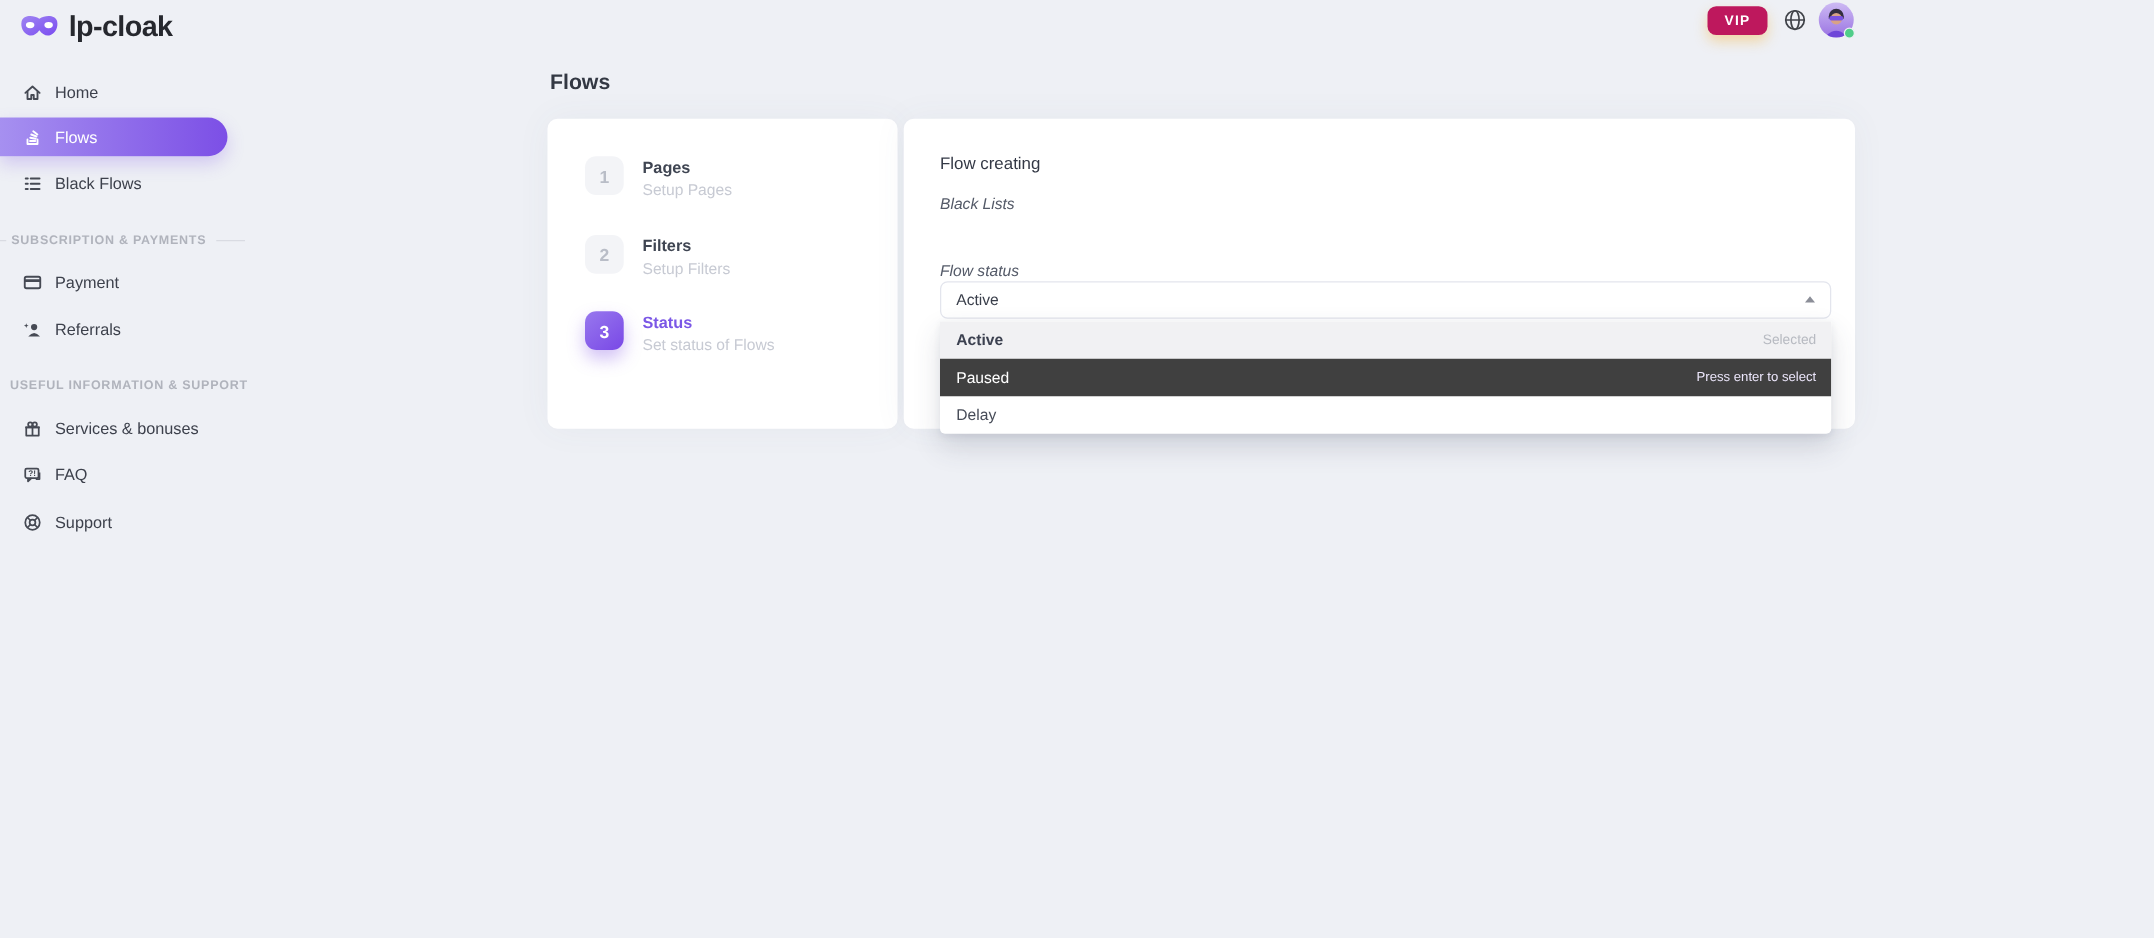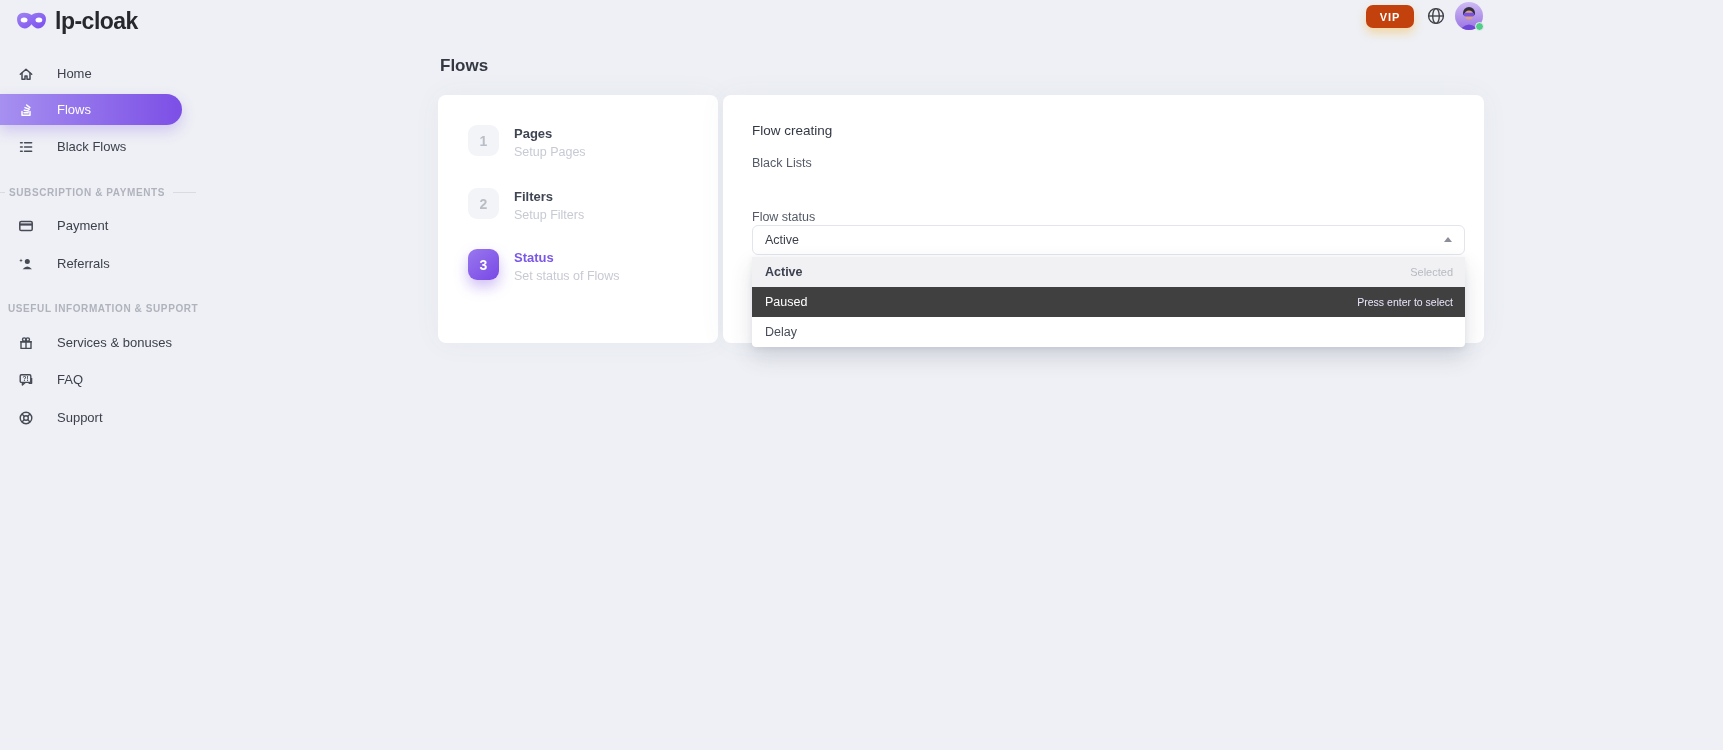--- a/index.html
+++ b/index.html
@@ -9,33 +9,33 @@
     background:#eef0f5;
     color:#3d414c;
     overflow:hidden;
     position:relative;
   }
   .abs { position:absolute; }
 
   
   .logo { left:15px; top:8px; display:flex; align-items:center; gap:7px; }
   .logo-text { font-size:23px; font-weight:700; color:#26282e; letter-spacing:-0.5px; }
-  .vip-btn { left:1366px; top:5px; width:48px; height:23px; background:#c2410c; border:none;
+  .vip-btn { left:1366px; top:5px; width:48px; height:23px; background:#be185d; border:none;
     border-radius:7px; color:#fff; font-size:11px; font-weight:700; letter-spacing:1px;
     display:flex; align-items:center; justify-content:center; cursor:pointer;
     box-shadow:0 5px 10px rgba(245,181,68,.45); font-family:inherit; }
   .globe-btn { left:1427px; top:7px; width:18px; height:18px; cursor:pointer; background:none; border:none; }
   .avatar-wrap { left:1455px; top:2px; width:28px; height:28px; cursor:pointer; }
   .avatar { width:28px; height:28px; border-radius:50%; overflow:hidden;
     background:linear-gradient(180deg,#cdbaf3 0%,#9a73e2 100%); }
   .status-dot { position:absolute; left:20px; top:20px; width:9px; height:9px; border-radius:50%;
     background:#50cd89; border:1.5px solid #eef0f5; }
 
   
-  .nav-row { left:0; display:flex; align-items:center; gap:23px; padding-left:18px;
+  .nav-row { left:0; display:flex; align-items:center; gap:10px; padding-left:18px;
     height:31px; font-size:13px; color:#3d414c; cursor:pointer; width:200px; }
   .nav-row .nav-icn { width:16px; height:16px; flex:0 0 16px; display:flex; align-items:center; justify-content:center; }
   .nav-row.active { width:182px; border-radius:0 16px 16px 0; color:#fff;
     background:linear-gradient(90deg,#a690f0 0%,#7c4fe6 100%);
     box-shadow:0 6px 14px rgba(124,79,230,.25); }
   .sec-head { display:flex; align-items:center; font-size:10px; font-weight:700;
     letter-spacing:.6px; color:#b0b3bc; width:196px; }
   .sec-line { height:1px; background:#d9dbe2; }
   .lead { width:5px; margin-right:4px; flex:0 0 5px; }
   .trail { flex:1; margin-left:8px; min-width:0; }
@@ -49,21 +49,21 @@
   .step { left:30px; display:flex; gap:15px; cursor:pointer; }
   .step-box { width:31px; height:31px; border-radius:9px; background:#f3f4f7; color:#b9bdc7;
     font-weight:600; font-size:14px; display:flex; align-items:center; justify-content:center; }
   .step.active .step-box { background:linear-gradient(140deg,#9878ee 0%,#7948e6 100%); color:#fff;
     box-shadow:0 7px 14px rgba(122,74,226,.35); }
   .step-title { font-size:13px; font-weight:700; color:#3f4552; padding-top:1px; }
   .step.active .step-title { color:#7b57e6; }
   .step-sub { font-size:12.5px; color:#c7cad3; margin-top:4px; }
 
   .form-title { left:29px; top:28px; font-size:13.5px; font-weight:400; color:#333845; }
-  .field-label { left:29px; font-size:12.5px; color:#545a68; }
+  .field-label { left:29px; font-size:12.5px; color:#545a68;font-style:italic; }
   .lbl-1 { top:61px; } .lbl-2 { top:115px; }
   .select { left:29px; width:713px; height:30px; border:1px solid #e3e5ed; border-radius:6px;
     background:#fff; display:flex; align-items:center; padding:0 30px 0 12px; cursor:pointer; }
   .sel-1 { top:77px; } .sel-2 { top:130px; }
   .placeholder { color:#b9bcc5; font-size:12.5px; }
   .select-value { color:#3a3f4b; font-size:12.5px; }
   .caret { position:absolute; right:12px; top:50%; width:0; height:0;
     border-left:4px solid transparent; border-right:4px solid transparent; }
   .caret-down { margin-top:-2px; border-top:5px solid #8b8e98; }
   .caret-up   { margin-top:-3px; border-bottom:5px solid #8b8e98; }

